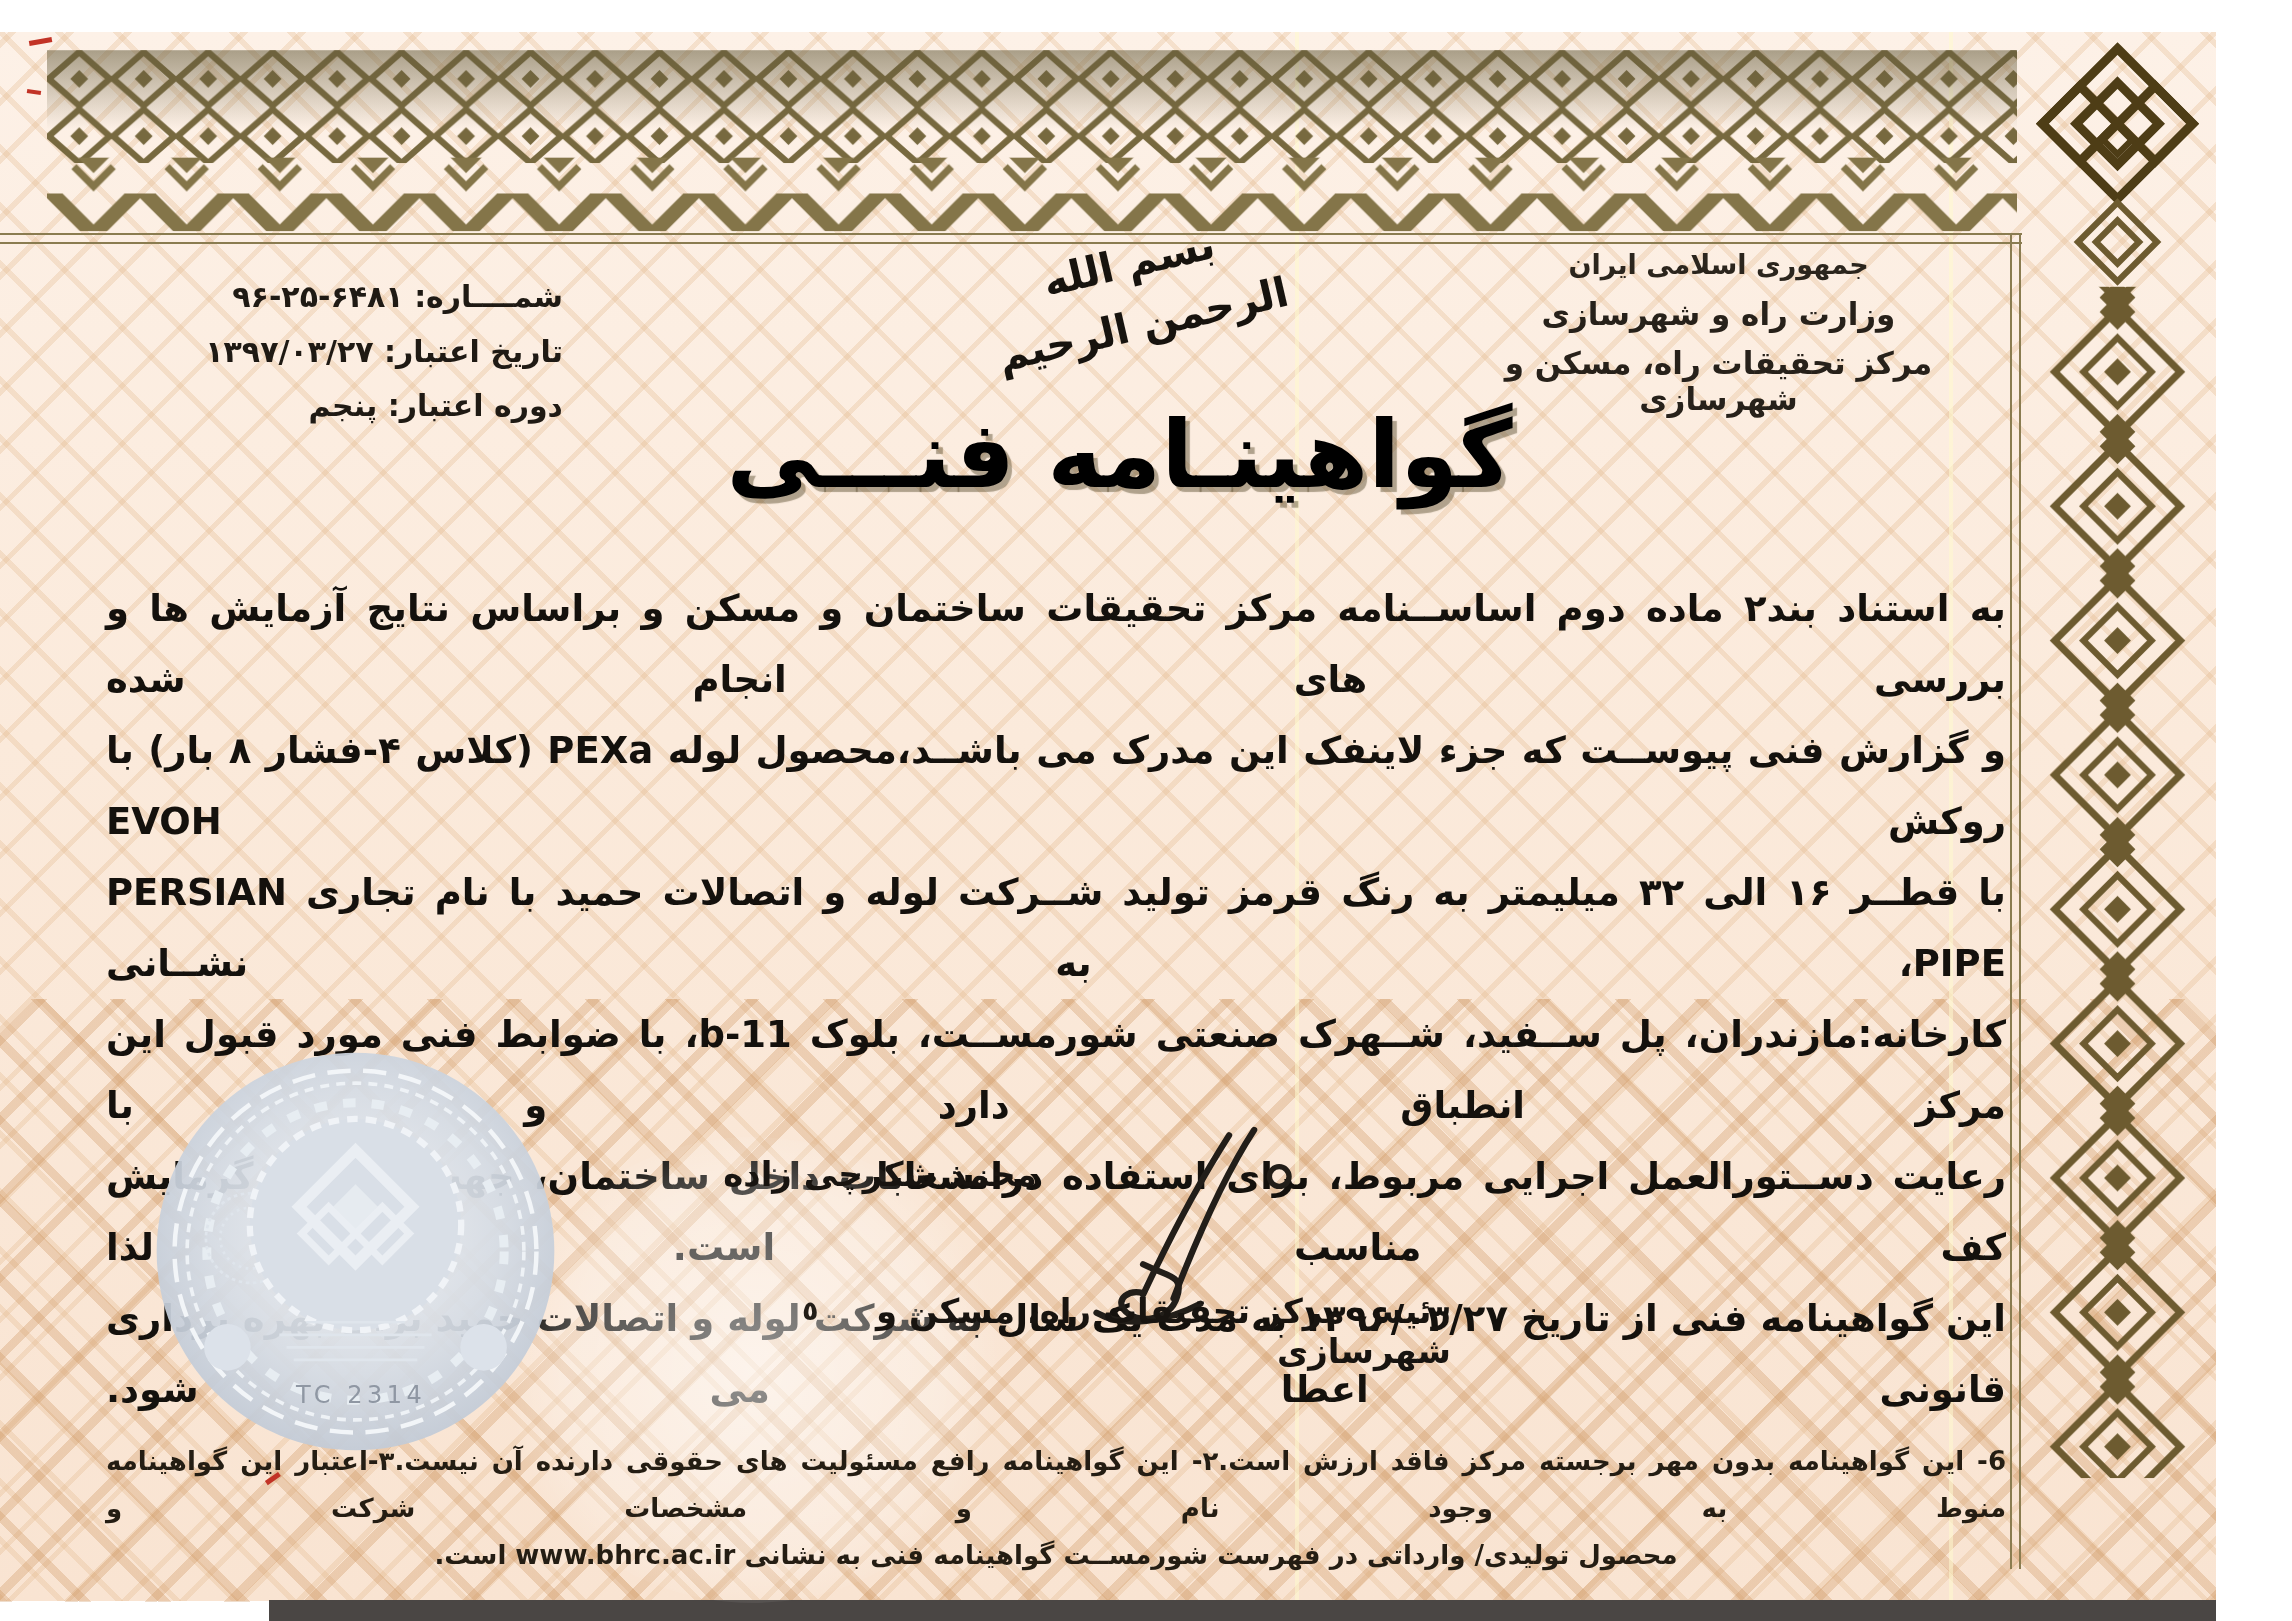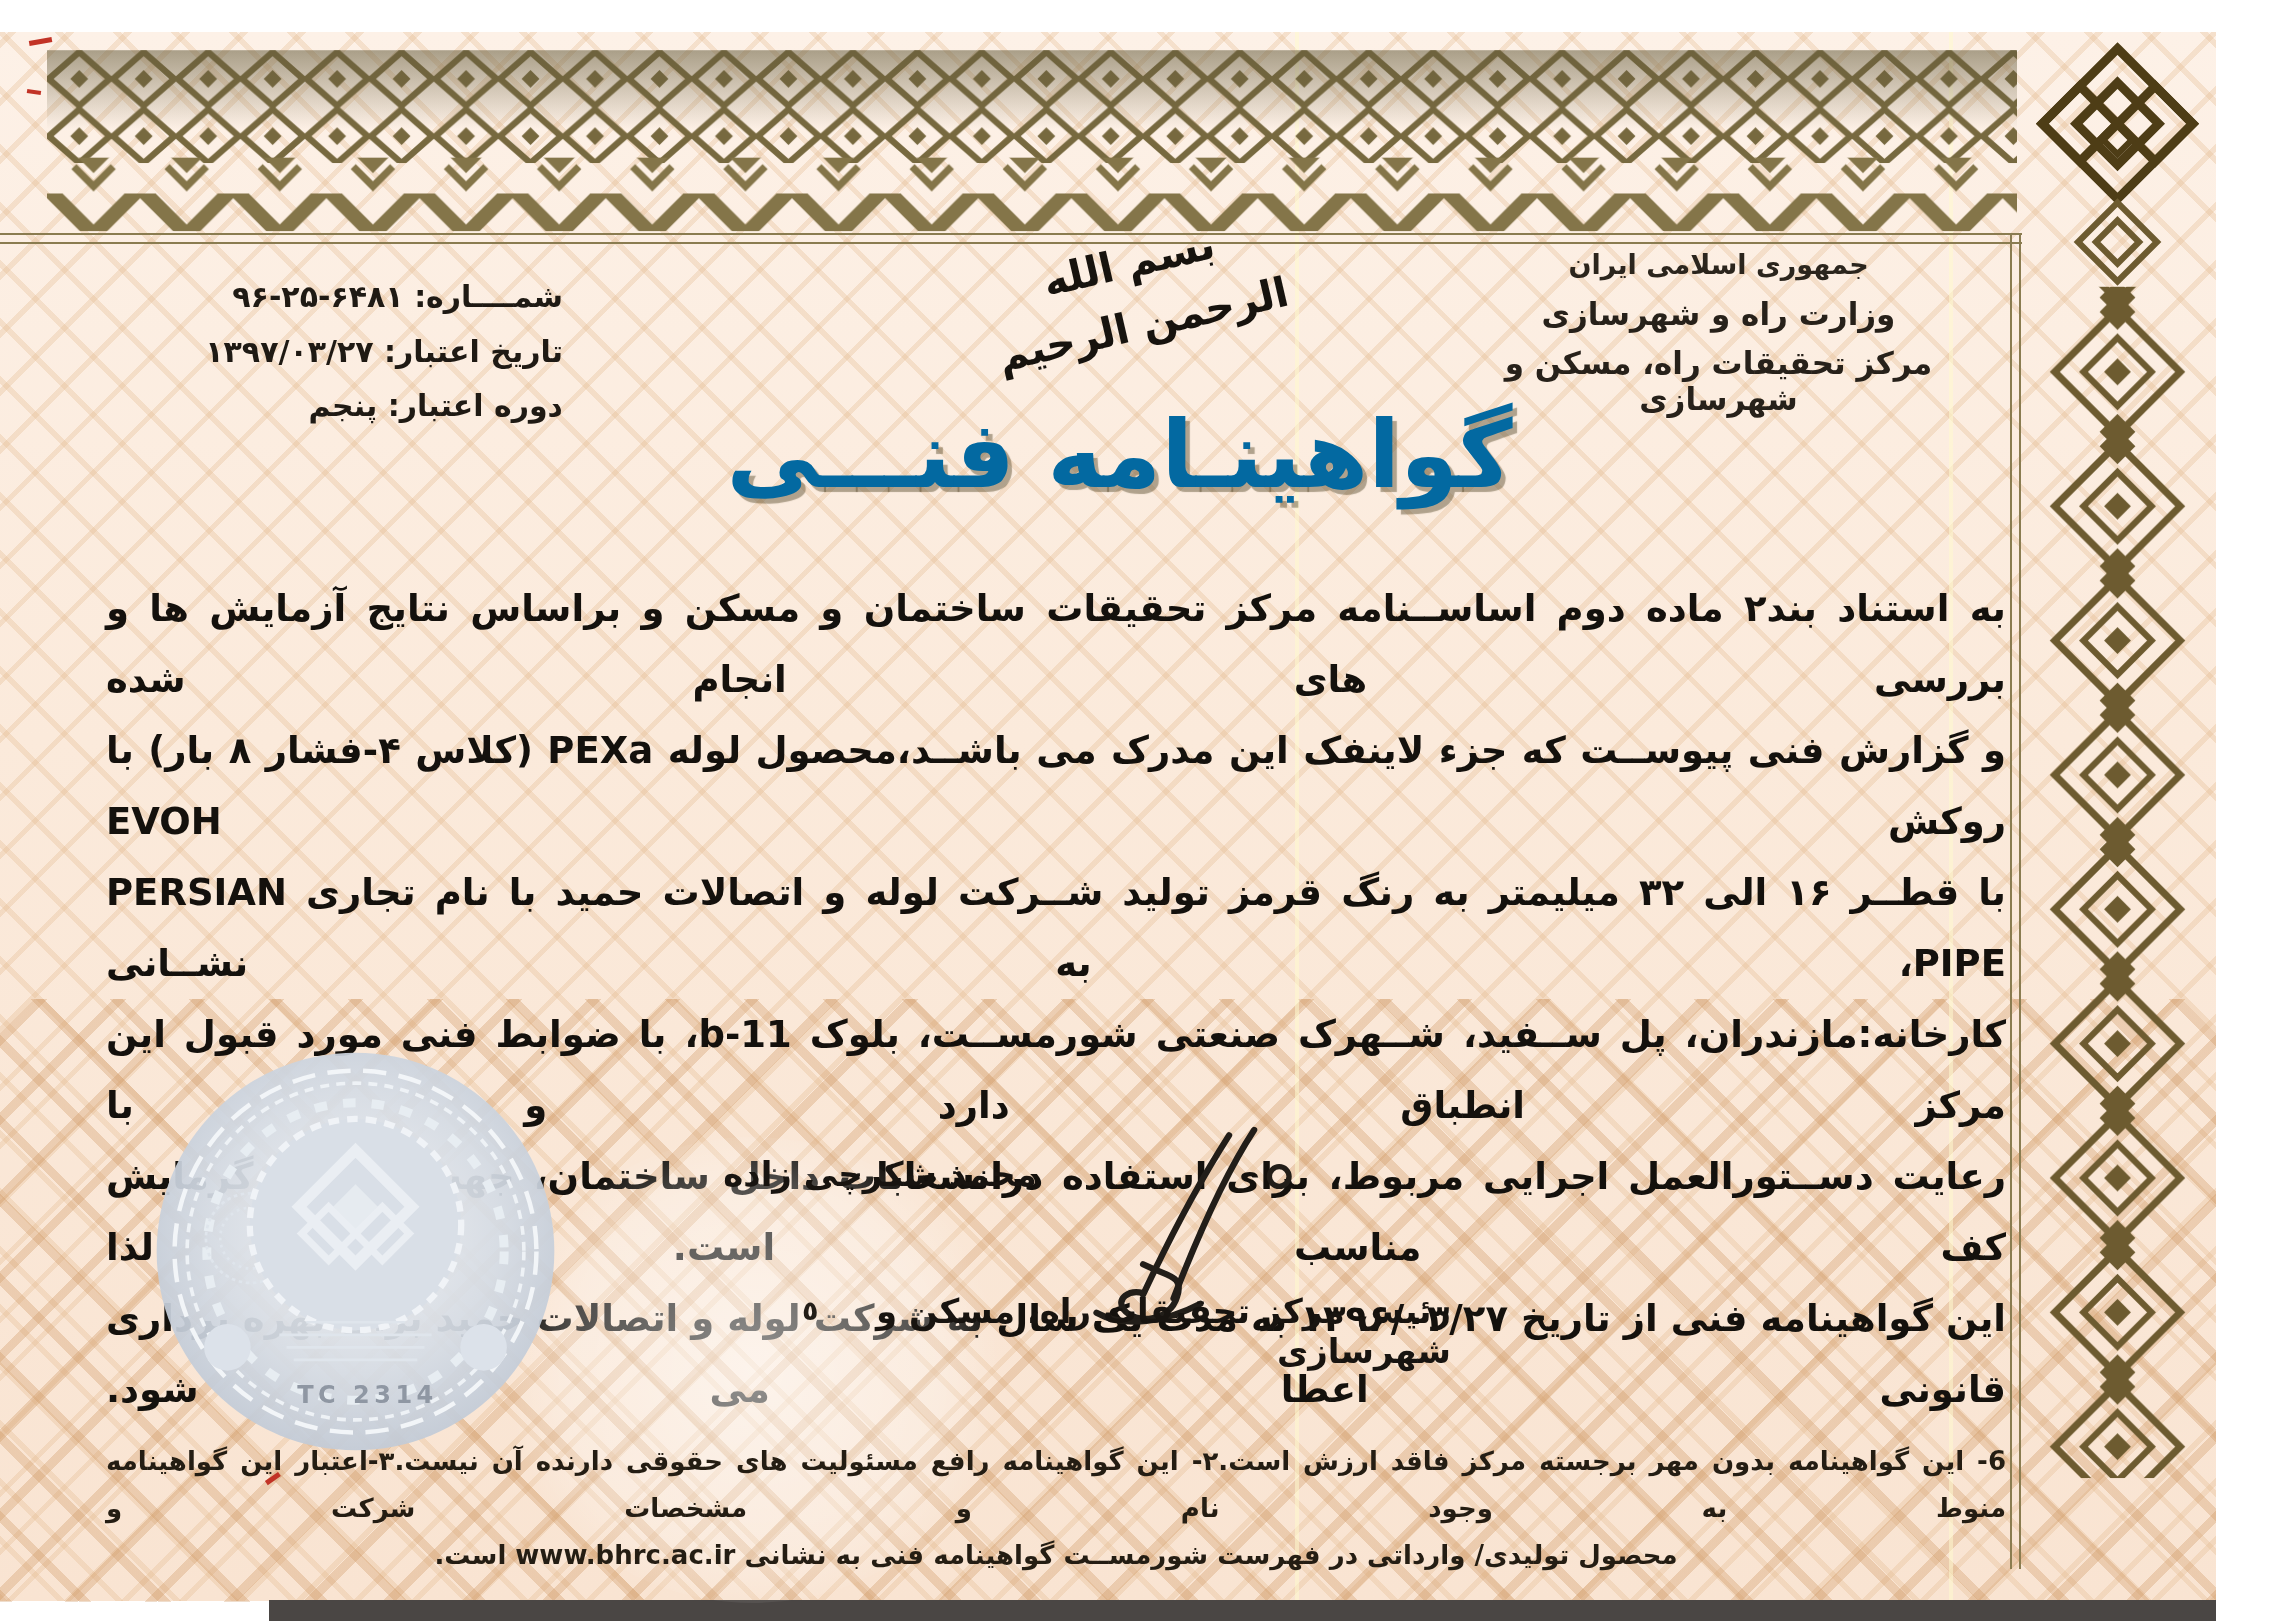--- a/index.html
+++ b/index.html
@@ -70,21 +70,21 @@
   .bismillah{
     position:absolute;left:978px;top:231px;width:322px;height:152px;
     transform:rotate(-13deg);
     font-size:41px;font-weight:bold;color:#17130e;direction:rtl;text-align:center;line-height:63px;
   }
 
   
   .title{
     position:absolute;left:627px;top:401px;width:985px;
     direction:rtl;text-align:center;
-    font-size:93px;font-weight:bold;color:#0369a1;
+    font-size:93px;font-weight:bold;color:#000000;
     text-shadow:4.5px 5.4px 0.9px rgba(84,70,40,0.45);
     letter-spacing:0.9px;
   }
 
   
   .body-text{
     position:absolute;left:106px;top:573px;width:1900px;
     direction:rtl;color:#14110d;
   }
   .bline{
@@ -100,22 +100,22 @@
   .sig-svg{position:absolute;left:1039px;top:1121px;}
   .sig-role{
     position:absolute;left:842px;top:1291px;width:609px;
     direction:rtl;text-align:right;font-size:34px;font-weight:bold;color:#181410;
   }
   .sig-stray{position:absolute;left:802px;top:1295px;font-size:27px;font-weight:bold;color:#221d17;}
 
   
   .seal{position:absolute;left:145px;top:1050px;}
   .seal-code{
-    position:absolute;left:296px;top:1381px;width:143px;text-align:center;
-    font-size:24px;letter-spacing:4.5px;color:#8f97a3;font-weight:bold;
+    position:absolute;left:296px;top:1381px;width:143px;text-align:left;
+    font-size:24px;letter-spacing:4.5px;color:#8f97a3;font-weight:normal;
   }
 
   
   .footer{position:absolute;left:106px;top:1438px;width:1900px;direction:rtl;color:#241d13;}
   .fline1{font-size:26px;font-weight:bold;line-height:47px;text-align:justify;text-align-last:justify;}
   .fline2{font-size:26px;font-weight:bold;line-height:47px;text-align:center;}
 </style>
 </head>
 <body>
 

